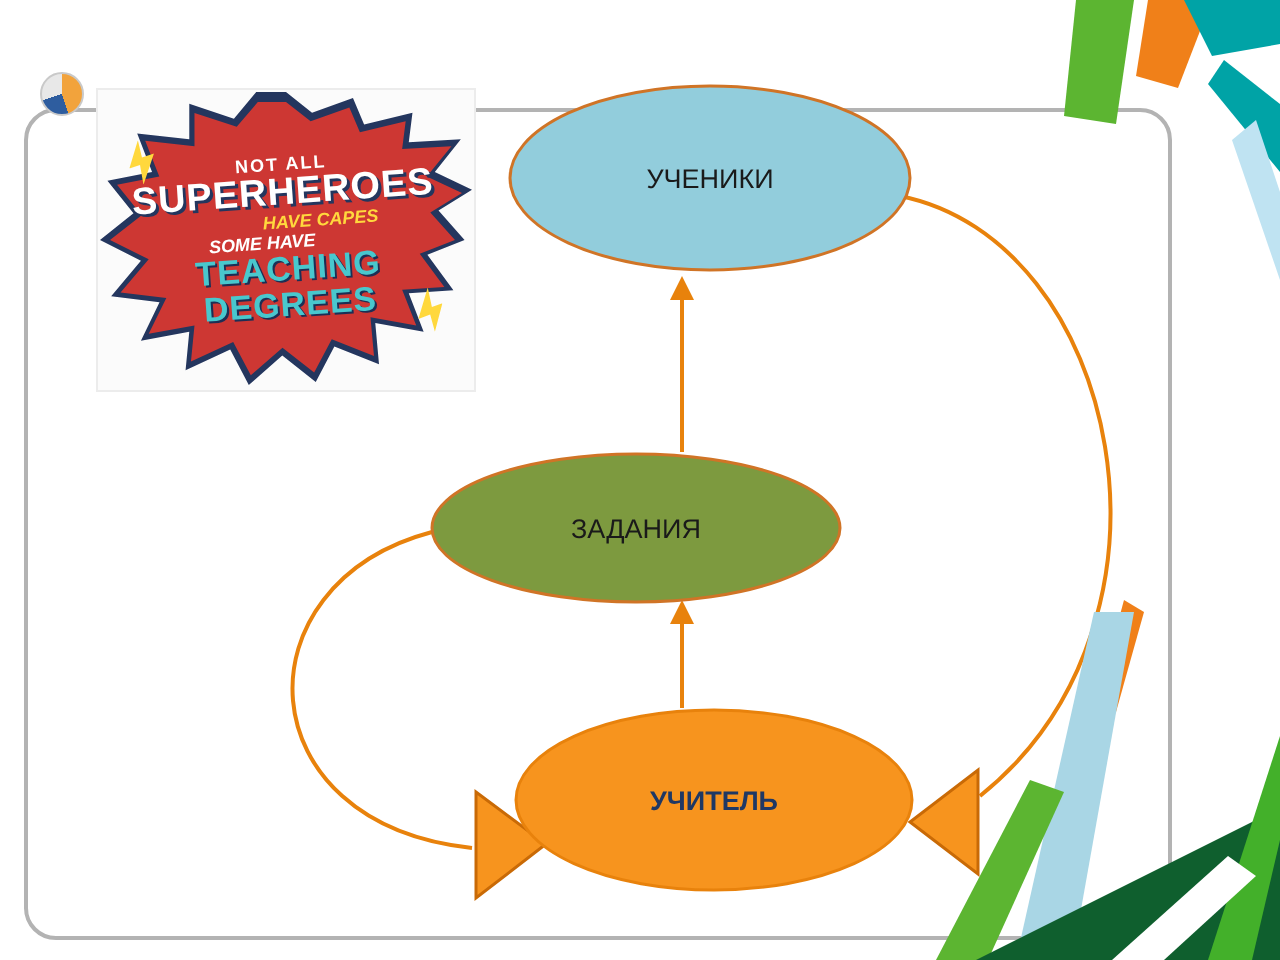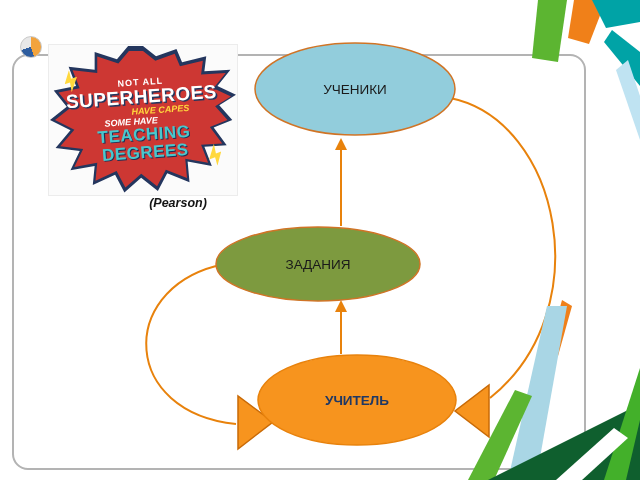--- a/index.html
+++ b/index.html
@@ -70,21 +70,20 @@
     <div class="bolt bolt-right"></div>
     <div class="poster-text">
       <span class="p-small">NOT ALL</span>
       <span class="p-big">SUPERHEROES</span>
       <span class="p-capes">HAVE CAPES</span>
       <span class="p-some">SOME HAVE</span>
       <span class="p-teal">TEACHING</span>
       <span class="p-teal">DEGREES</span>
     </div>
   </div>
-  <div class="caption">(Pearson)</div>
 
   <svg class="diagram" viewBox="0 0 640 480">
 
     <path d="M 450 98 C 560 120, 600 310, 490 398" fill="none" stroke="#e8820c" stroke-width="2"></path>
     <path d="M 216 266 C 118 292, 122 412, 236 424" fill="none" stroke="#e8820c" stroke-width="2"></path>
 
     <line x1="341" y1="354" x2="341" y2="309" stroke="#e8820c" stroke-width="2"></line>
     <polygon points="335,312 347,312 341,300" fill="#e8820c"></polygon>
     <line x1="341" y1="226" x2="341" y2="149" stroke="#e8820c" stroke-width="2"></line>
     <polygon points="335,150 347,150 341,138" fill="#e8820c"></polygon>

